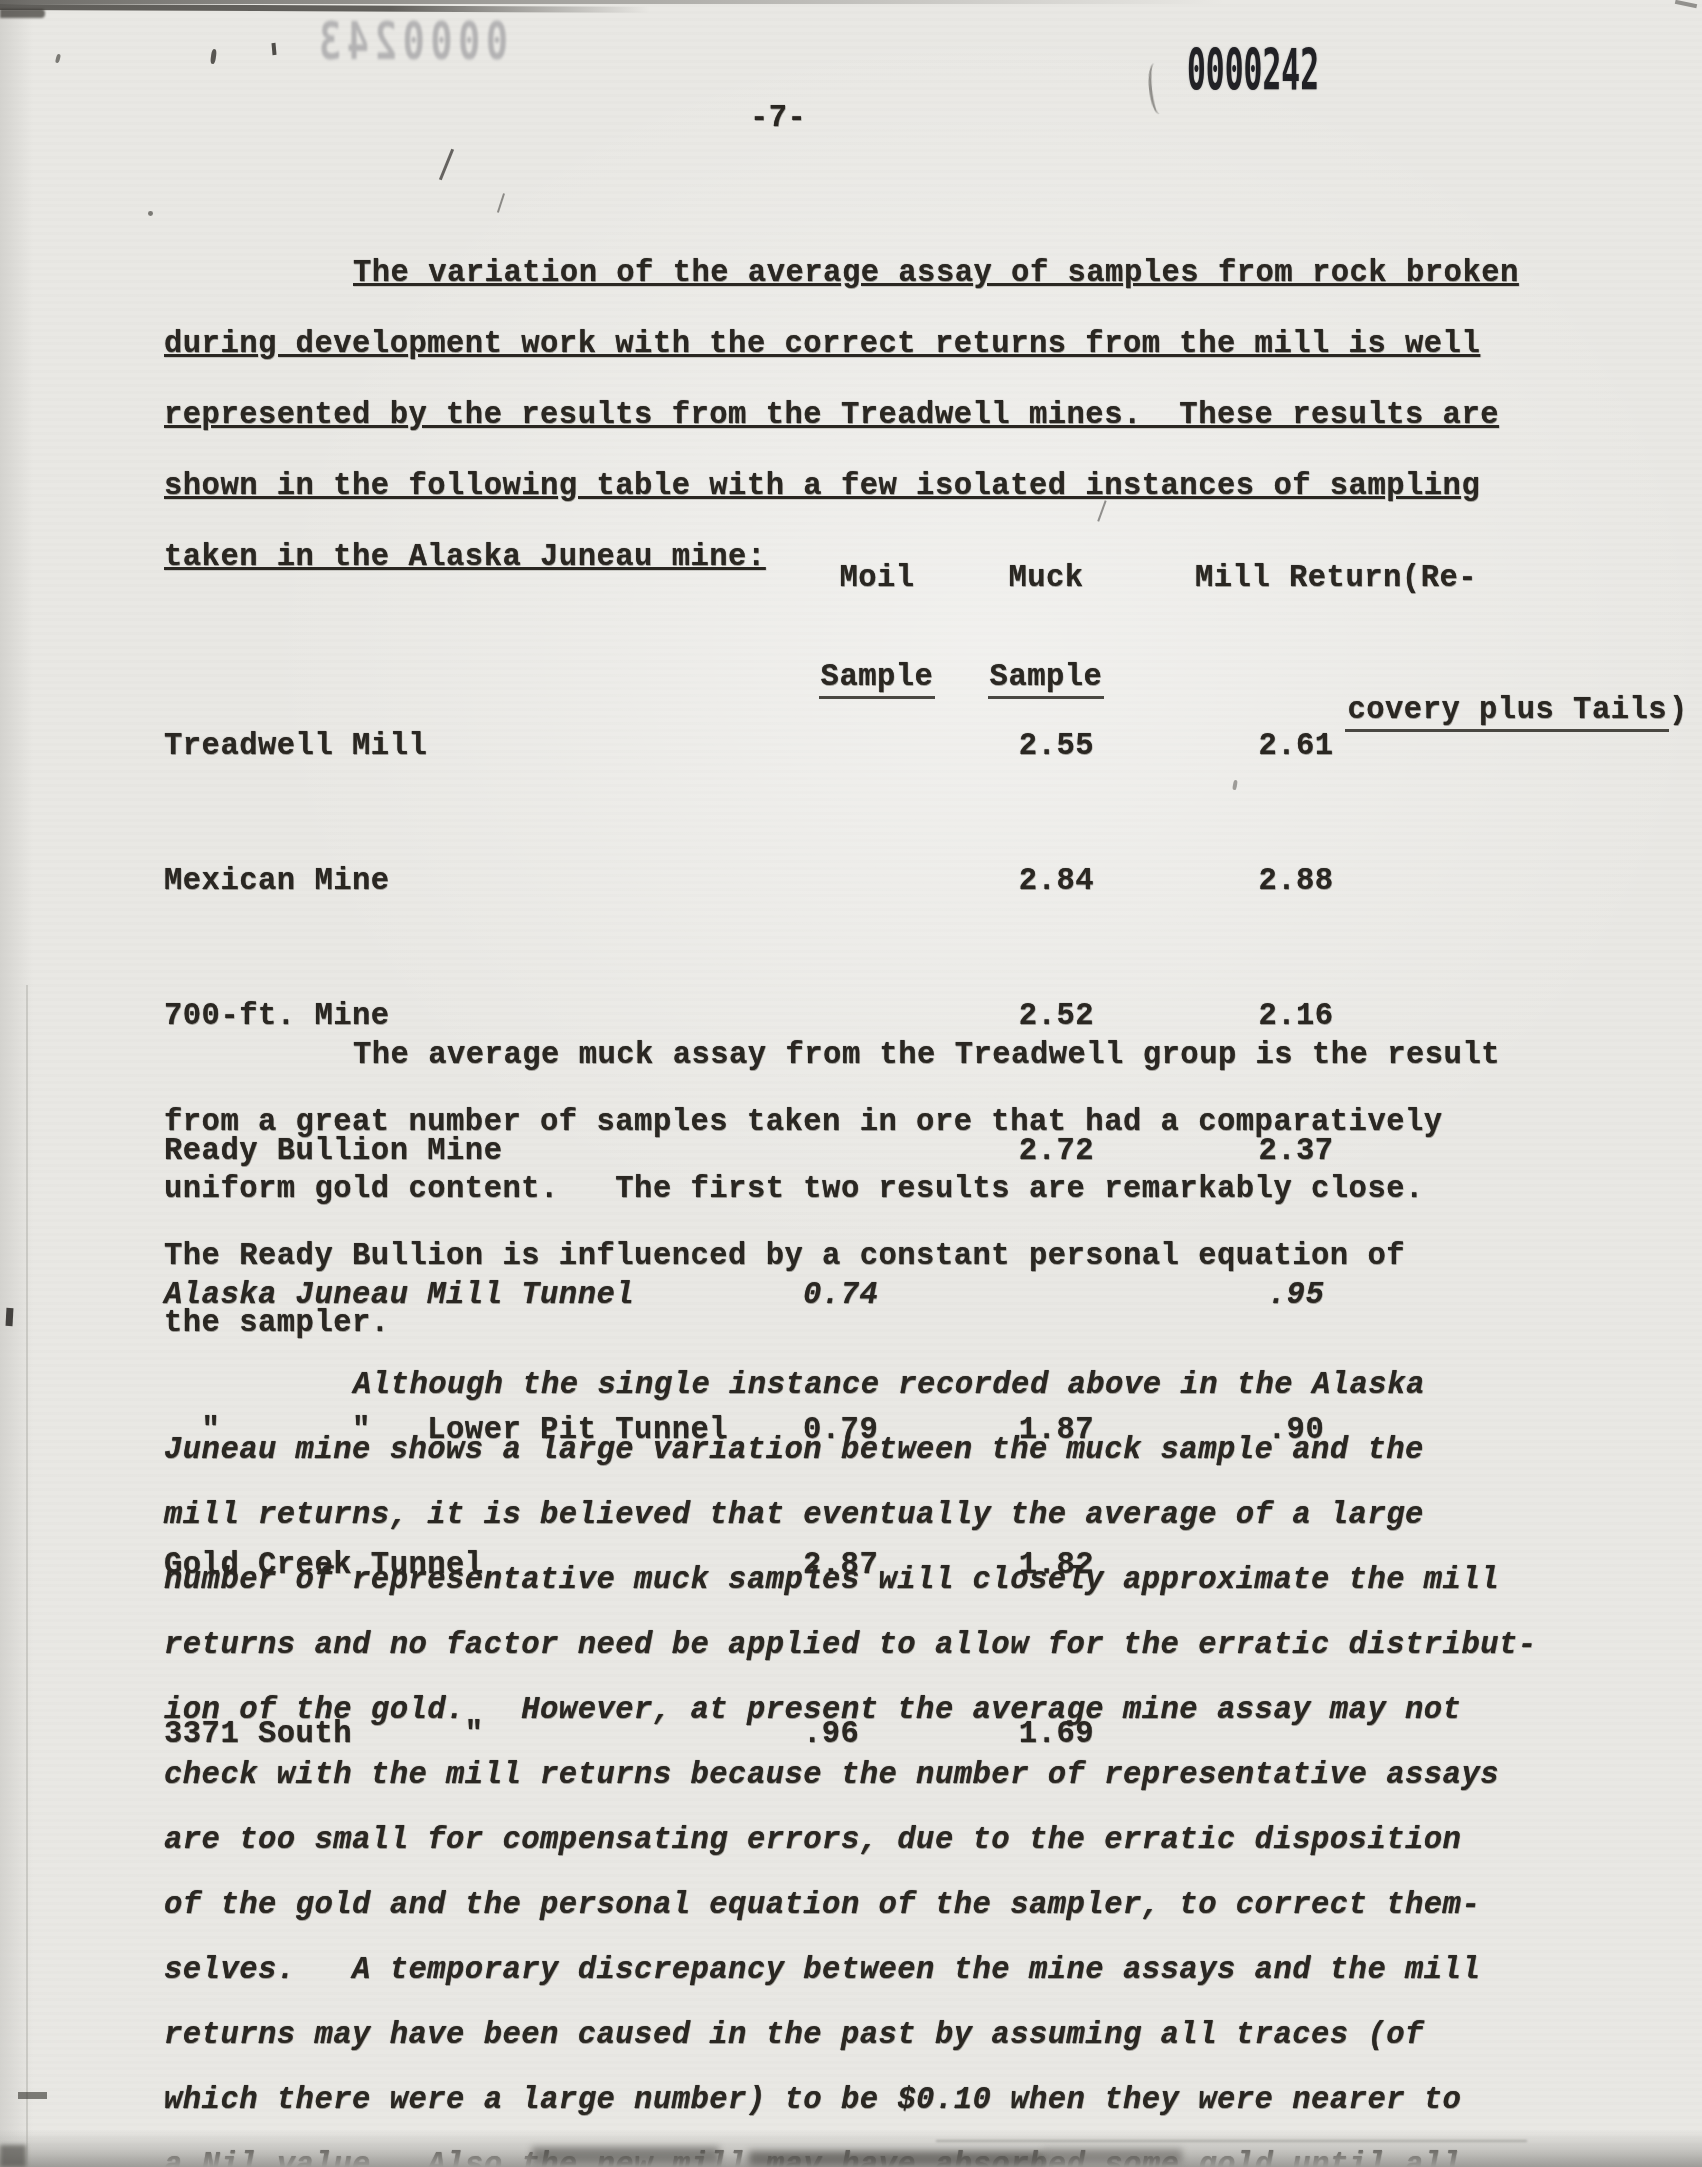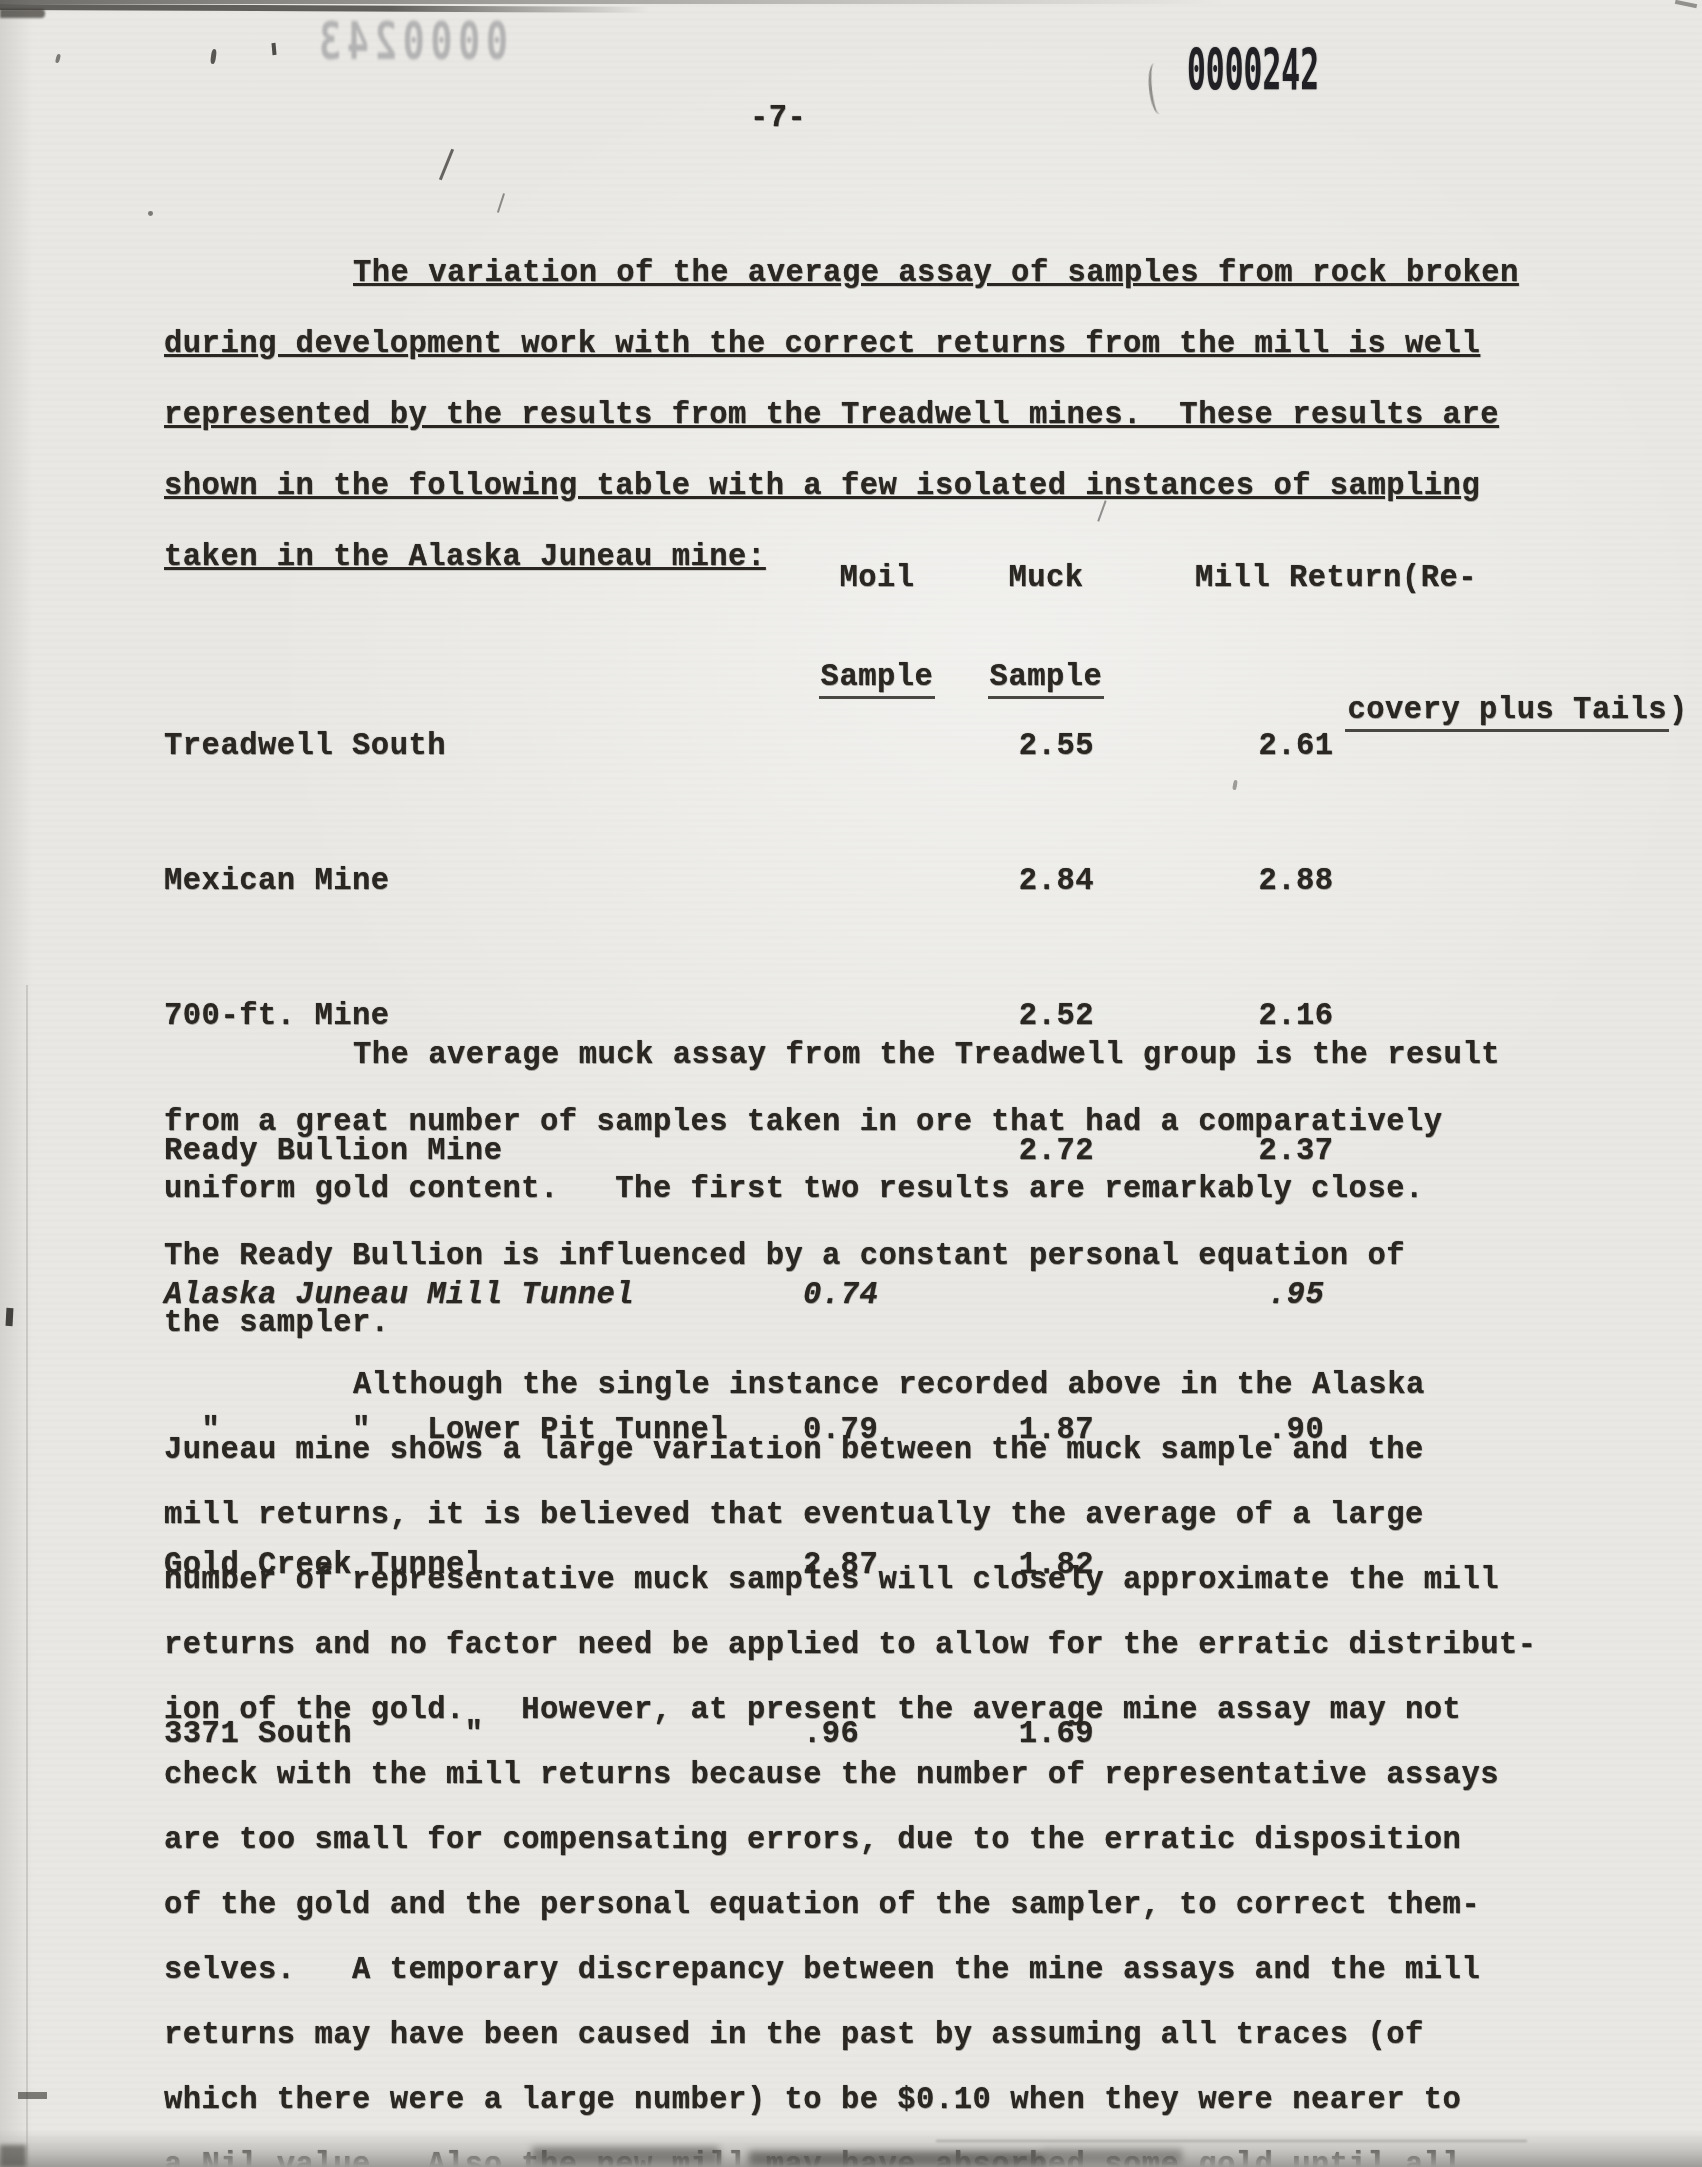--- a/index.html
+++ b/index.html
@@ -45,21 +45,21 @@
     filter:blur(0.5px);
     text-shadow:0 0 2px rgba(25,25,30,.45);
   }
   .page-number{position:absolute;left:750px;top:101px;line-height:35px;}
 
   .para{position:absolute;left:164px;width:1438px;}
   .para .tline{display:block;}
   .para .tline:first-of-type{padding-left:189px;}
   .p1{top:136px;} .p1 .tline{height:71px;line-height:71px;text-decoration:underline;}
   .p2{top:920px;} .p2 .tline{height:67px;line-height:67px;}
-  .p3{top:1251px;} .p3 .tline{height:65px;line-height:65px;}
+  .p3{top:1251px;} .p3 .tline{height:65px;line-height:65px;font-style:italic;}
 
   .thead{position:absolute;left:164px;top:496px;width:1438px;height:95px;}
   .hcol{position:absolute;top:0;line-height:33px;}
   .hmoil{left:634px;width:118px;text-align:center;margin-left:20px;}
   .hmuck{left:823px;width:118px;text-align:center;}
   .hmill{left:1031px;text-align:left;}
   .ul{display:inline-block;border-bottom:3.9px solid rgba(45,42,37,.85);padding:0 2px 2px 2px;}
 
   .tbody{position:absolute;left:164px;top:594px;width:1438px;}
   .trow{position:relative;height:33px;line-height:33px;}
@@ -127,21 +127,21 @@
       <div>
         <span class="ul">covery plus Tails</span><span>)</span>
       </div>
     </div>
   </div>
 
   <div class="tbody typewriter">
     
   
       <div class="trow">
-        <span class="cell clabel">Treadwell South</span>
+        <span class="cell clabel">Treadwell Mill</span>
         <span class="cell cmoil"></span>
         <span class="cell cmuck">2.55</span>
         <span class="cell cmill">2.61</span>
       </div>
     
       <div class="trow">
         <span class="cell clabel">Mexican Mine</span>
         <span class="cell cmoil"></span>
         <span class="cell cmuck">2.84</span>
         <span class="cell cmill">2.88</span>

